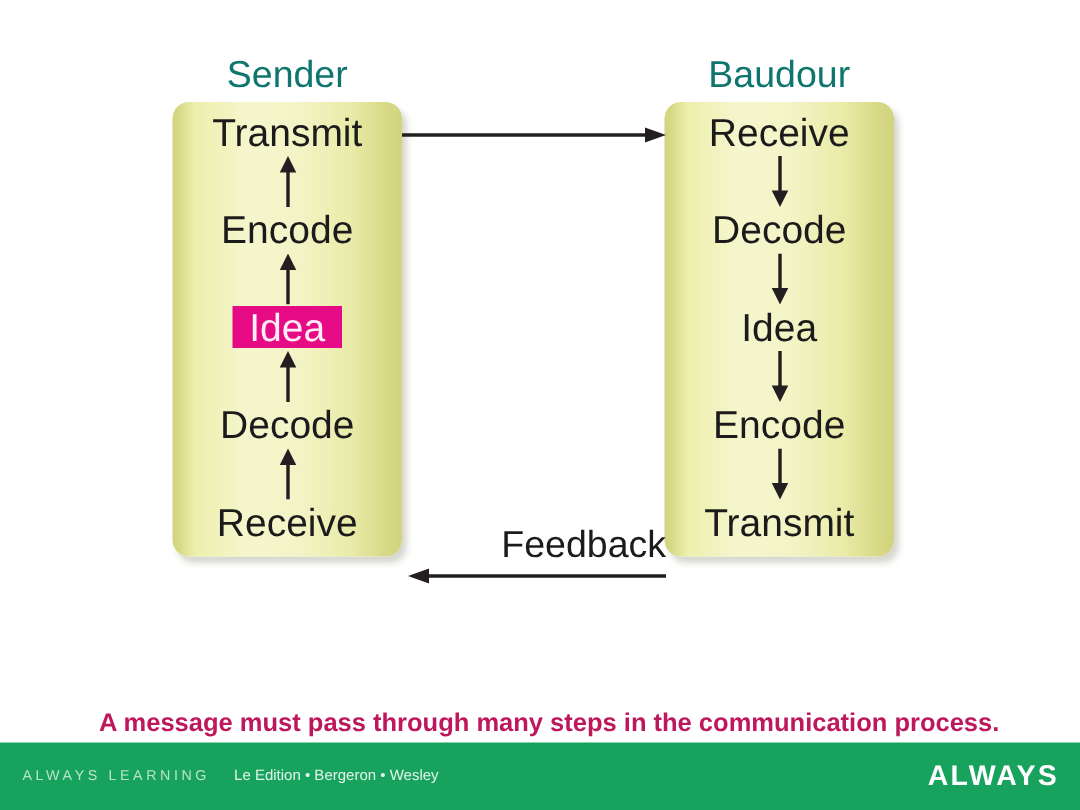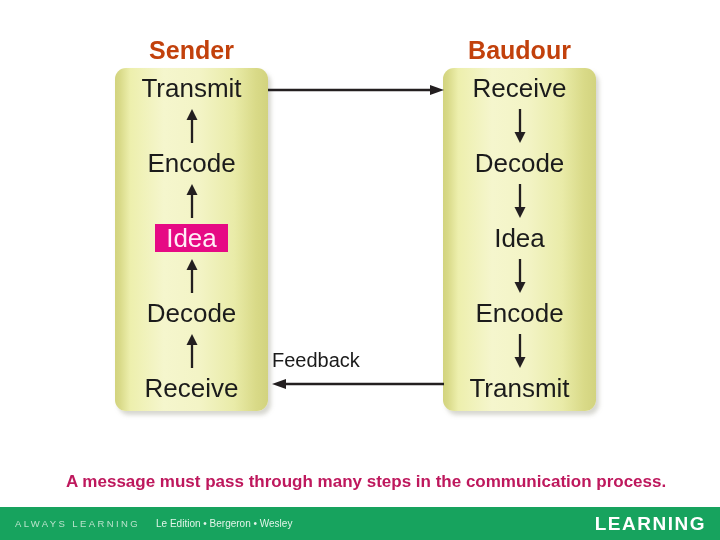--- a/index.html
+++ b/index.html
@@ -9,29 +9,29 @@
     width: 720px; height: 540px;
     background: #ffffff;
     overflow: hidden;
     font-family: "Liberation Sans", "DejaVu Sans", sans-serif;
   }
 
   
   .col-title {
     position: absolute; top: 36px; width: 153px;
     text-align: center;
-    font-size: 25px; font-weight: bold; color: #c2410c;
+    font-size: 25px; font-weight: normal; color: #0f766e;
   }
   .sender-title   { left: 115px; }
   .receiver-title { left: 443px; }
 
   
   .panel {
     position: absolute; top: 68px;
-    width: 153px; height: 343px;
+    width: 153px; height: 303px;
     border-radius: 11px;
     background: linear-gradient(90deg,
       #d2d37e 0%, #d8d987 3%, #edefad 10%, #f5f6cd 32%,
       #f3f4c6 55%, #e9eba8 78%, #d9da88 92%, #d2d37e 100%);
     box-shadow: 3px 4px 4px rgba(140,140,120,0.35);
     display: flex; flex-direction: column;
     align-items: center; justify-content: space-between;
     padding: 5px 0 8px 0;
   }
   .sender-panel   { left: 115px; }
@@ -52,33 +52,33 @@
   .varrow polygon { fill: #231f20; }
 
   .harrow { position: absolute; display: block; }
   .harrow line    { stroke: #231f20; stroke-width: 2.3; }
   .harrow polygon { fill: #231f20; }
   .flow-arrow     { left: 268px; top: 83px;  width: 176px; height: 14px; }
   .feedback-arrow { left: 272px; top: 377px; width: 172px; height: 14px; }
 
   .feedback-label {
     position: absolute; left: 272px; top: 349px; width: 172px;
-    text-align: left; font-size: 20px; color: #1b1b1b;
+    text-align: right; font-size: 25px; color: #1b1b1b;
   }
 
   .caption {
     position: absolute; left: 66px; top: 472px;
     font-size: 17px; font-weight: bold; color: #be185d;
     white-space: nowrap;
   }
 
   
   .footer {
     position: absolute; left: 0; bottom: 0;
-    width: 720px; height: 33px;
+    width: 720px; height: 45px;
     background: #17a35e;
     display: flex; align-items: center;
   }
   .always-learning {
     margin-left: 15px;
     font-size: 9.5px; letter-spacing: 2.4px;
     color: #b9e2cb; white-space: nowrap;
   }
   .book-credit {
     margin-left: 16px;
@@ -159,16 +159,16 @@
     <polygon points="0,7 14,2 14,12"></polygon>
   </svg>
 
   <div class="caption">A message must pass through many steps in the communication process.</div>
 
   <div class="footer">
     <span class="always-learning">ALWAYS LEARNING</span>
     <div class="book-credit">
       <div>Le Edition • Bergeron • Wesley</div>
     </div>
-    <span class="pearson-logo">LEARNING</span>
+    <span class="pearson-logo">ALWAYS</span>
   </div>
 
 </div>
 
 </body></html>

